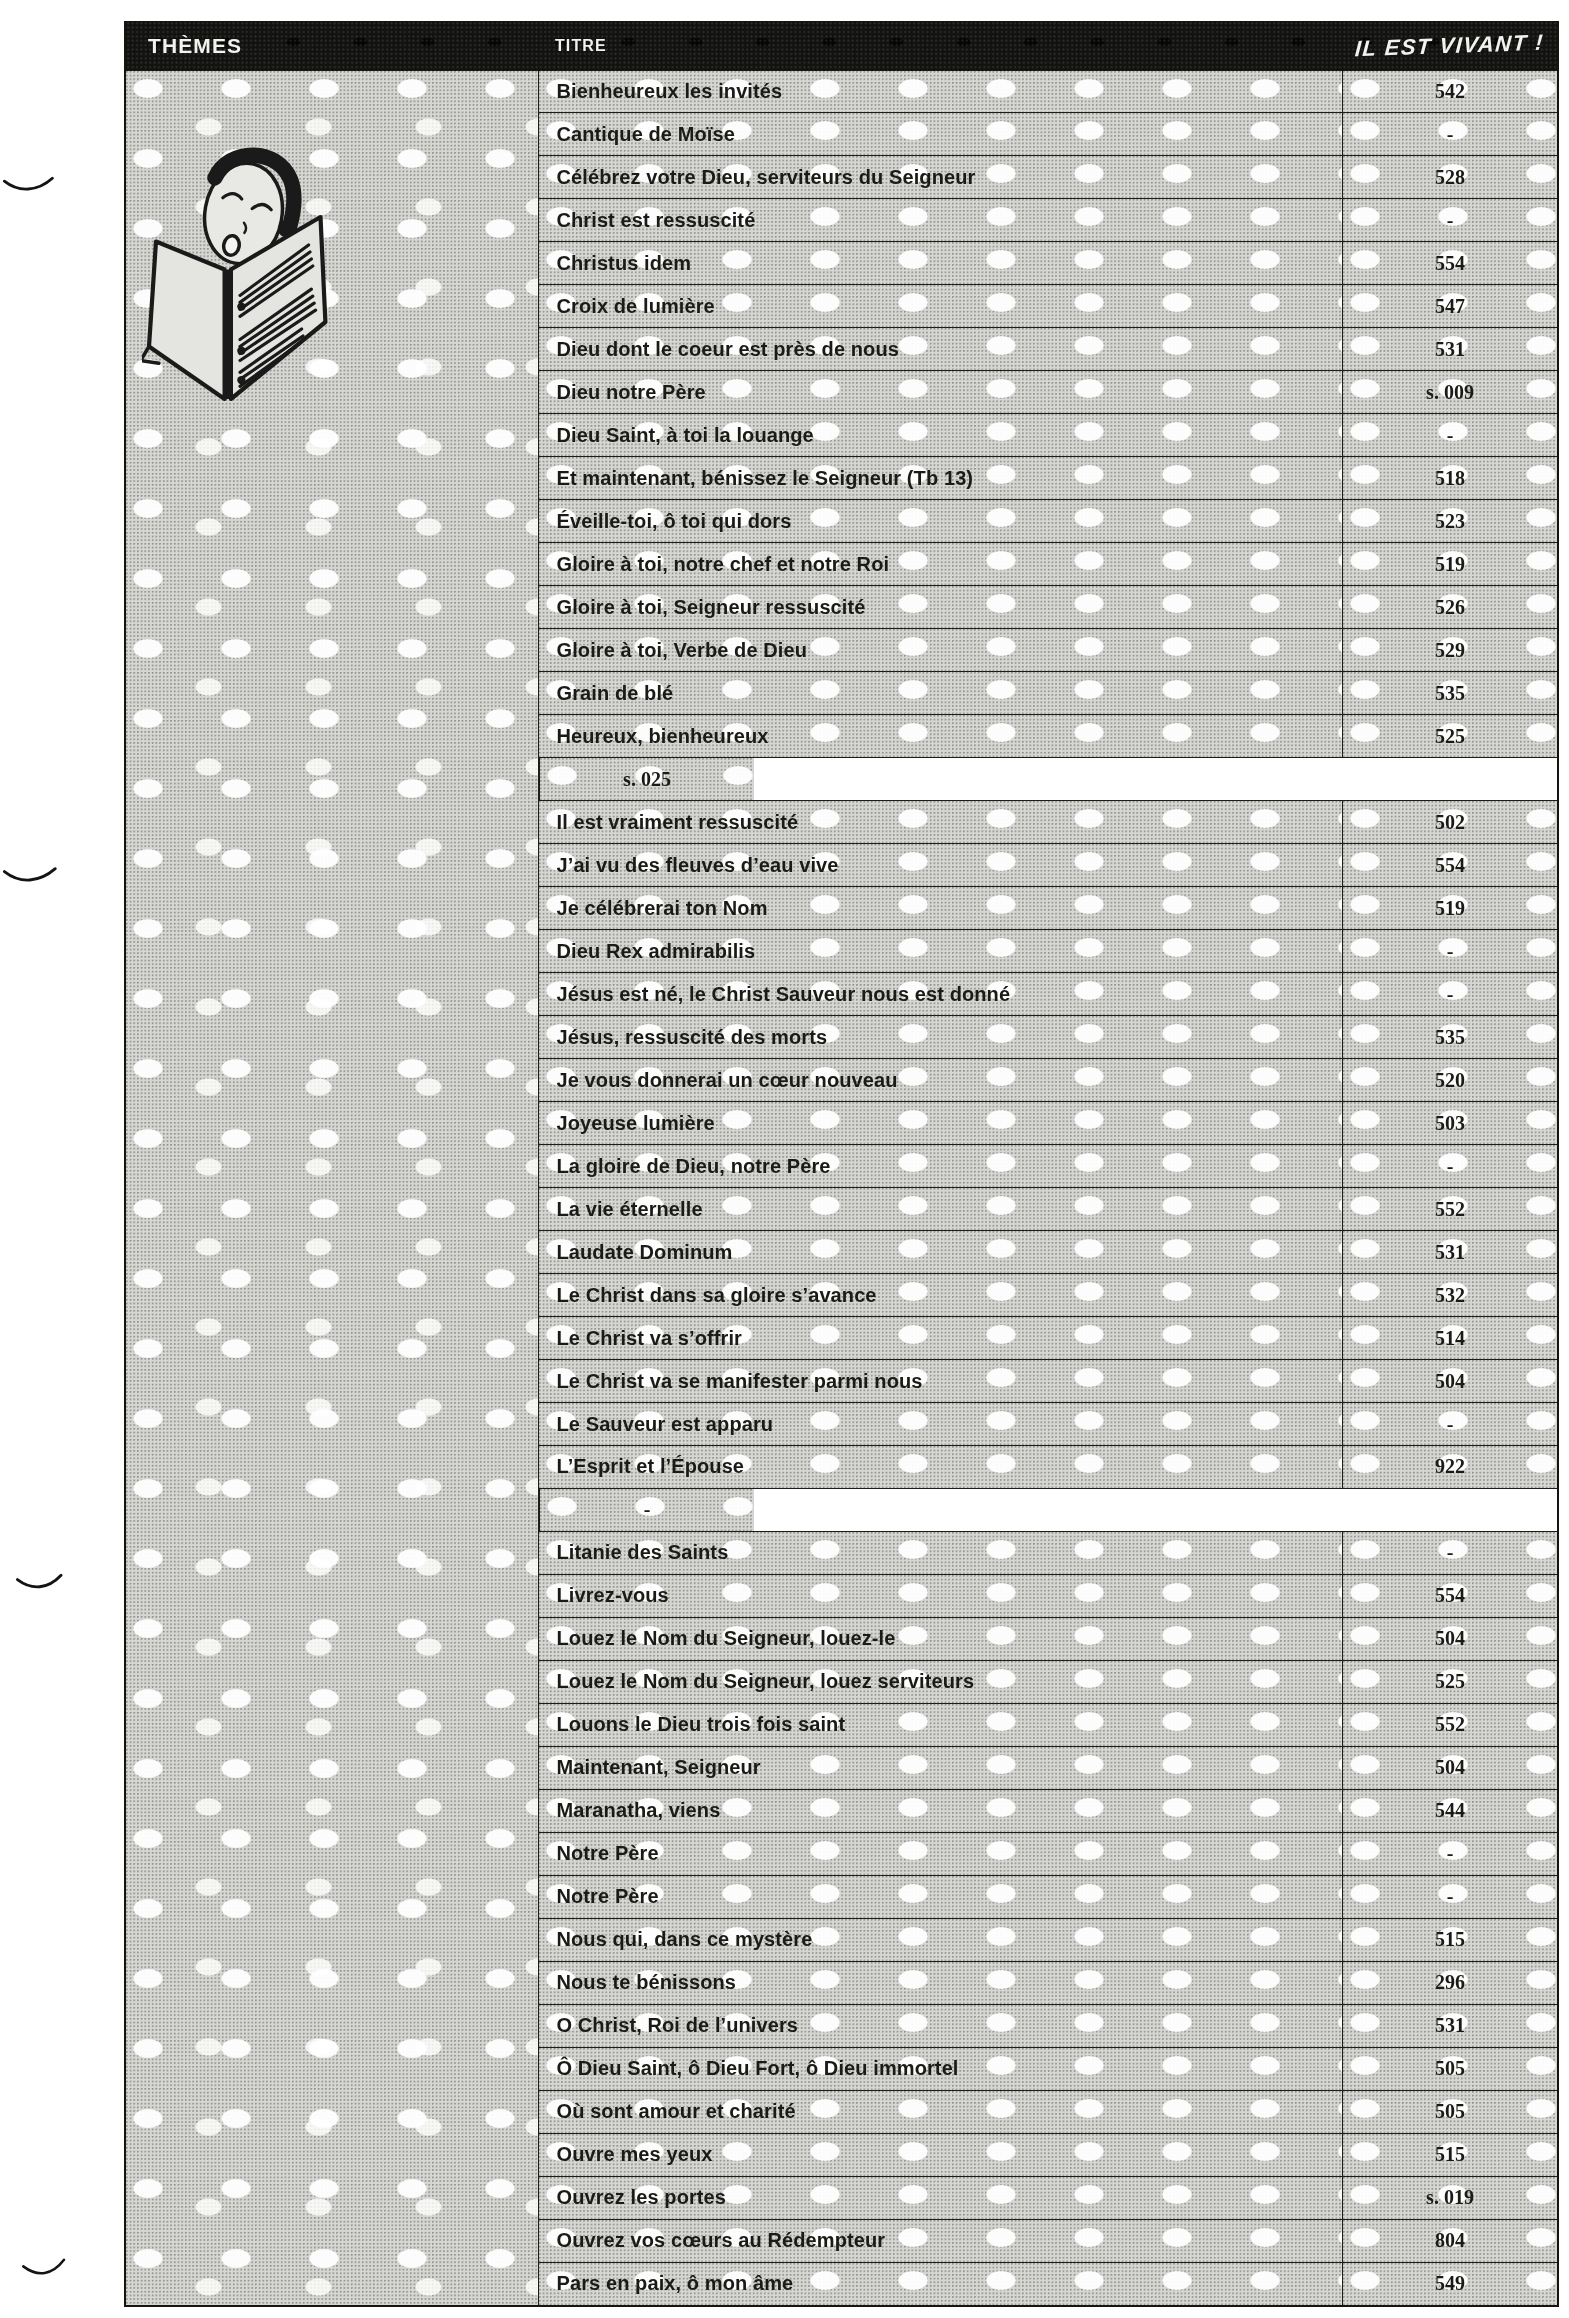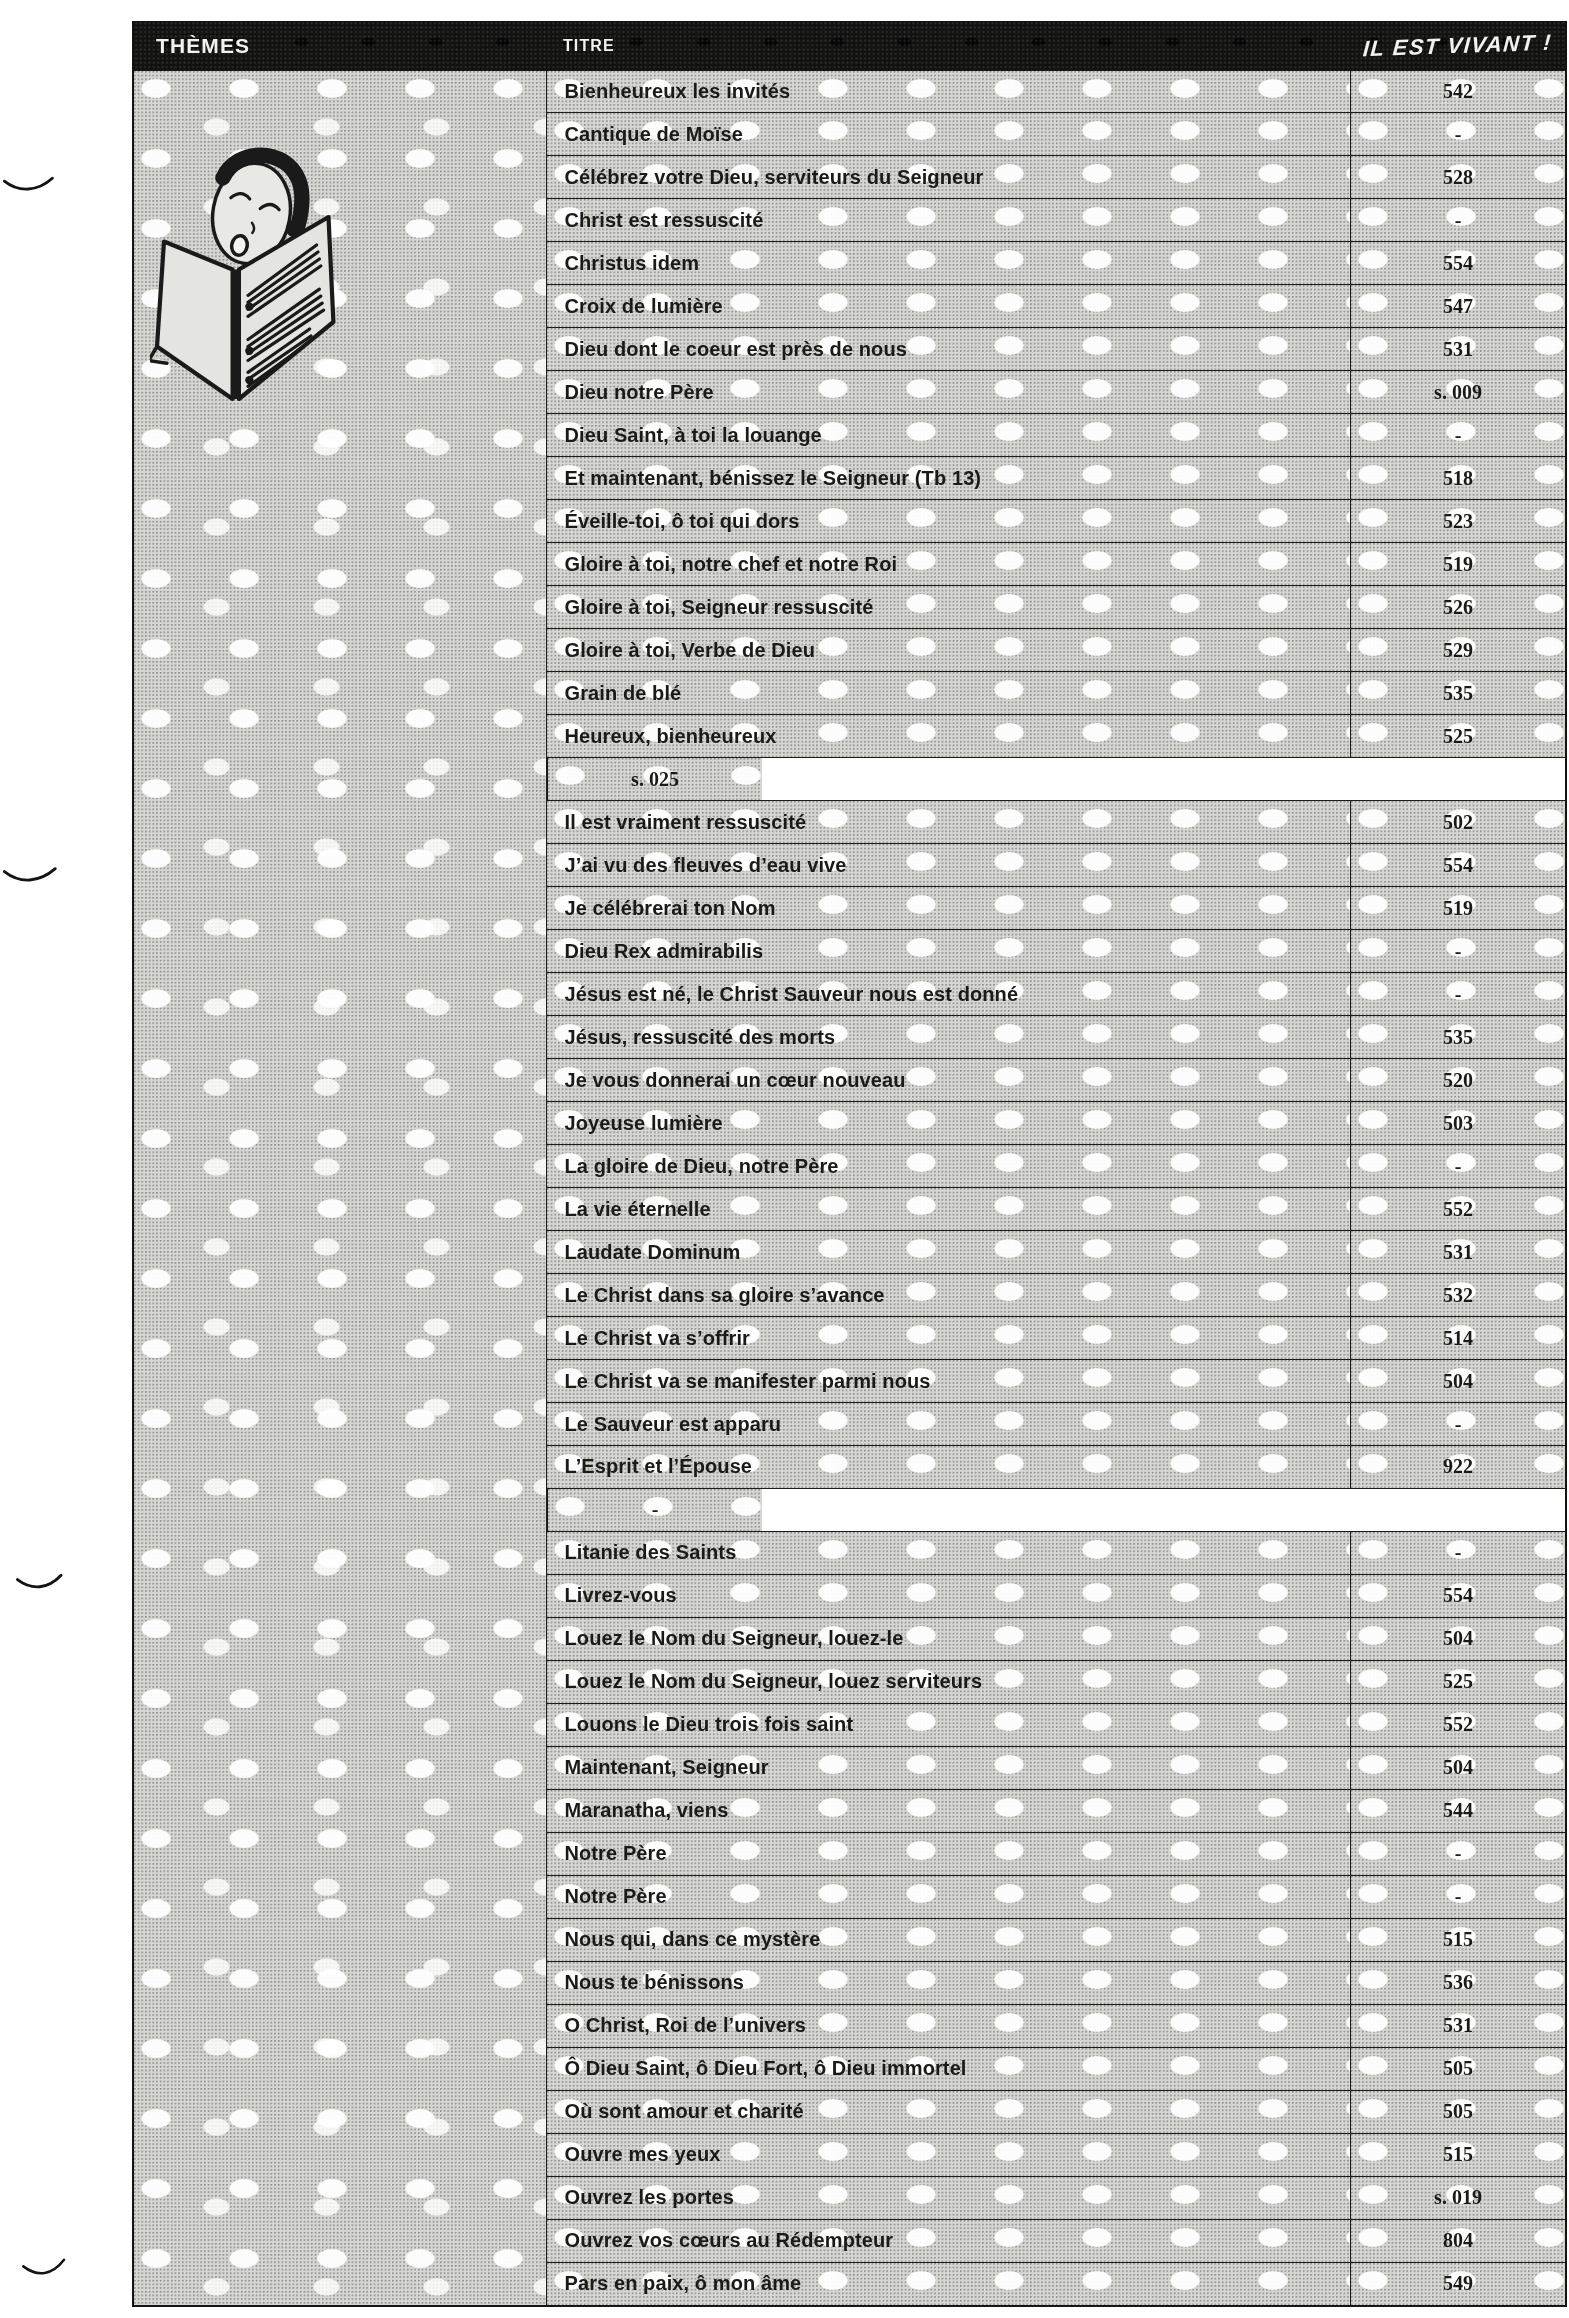--- a/index.html
+++ b/index.html
@@ -14,21 +14,21 @@
   .texture{
     background-color:#d6d6d2;
     background-image:
       radial-gradient(ellipse 25px 16px at 25% 25%, rgba(255,255,255,.95) 0 55%, rgba(255,255,255,0) 62%),
       radial-gradient(ellipse 22px 14.6px at 75% 70%, rgba(255,255,255,.80) 0 55%, rgba(255,255,255,0) 62%),
       radial-gradient(circle at 0.7px 0.7px, rgba(52,52,50,.42) 0.7px, transparent 1.2px);
     background-size:88px 70px, 110px 80px, 3.7px 3.7px;
   }
   
   .table{
-    position:absolute; left:132px; top:20.5px;
+    position:absolute; left:124px; top:20.5px;
     width:1435px; height:2286px;
     border-left:2.2px solid #15150f;
     border-right:2.2px solid #15150f;
     border-bottom:2.9px solid #15150f;
     box-sizing:border-box;
     display:flex; flex-direction:column;
   }
   .thead{
     height:50px; flex:0 0 50px;
     background-color:#121210;
@@ -358,21 +358,21 @@
             <div class="cell num texture">-</div>
           </div>
 
           <div class="row">
             <div class="cell title texture">Nous qui, dans ce mystère</div>
             <div class="cell num texture">515</div>
           </div>
 
           <div class="row">
             <div class="cell title texture">Nous te bénissons</div>
-            <div class="cell num texture">536</div>
+            <div class="cell num texture">296</div>
           </div>
 
           <div class="row">
             <div class="cell title texture">O Christ, Roi de l’univers</div>
             <div class="cell num texture">531</div>
           </div>
 
           <div class="row">
             <div class="cell title texture">Ô Dieu Saint, ô Dieu Fort, ô Dieu immortel</div>
             <div class="cell num texture">505</div>

